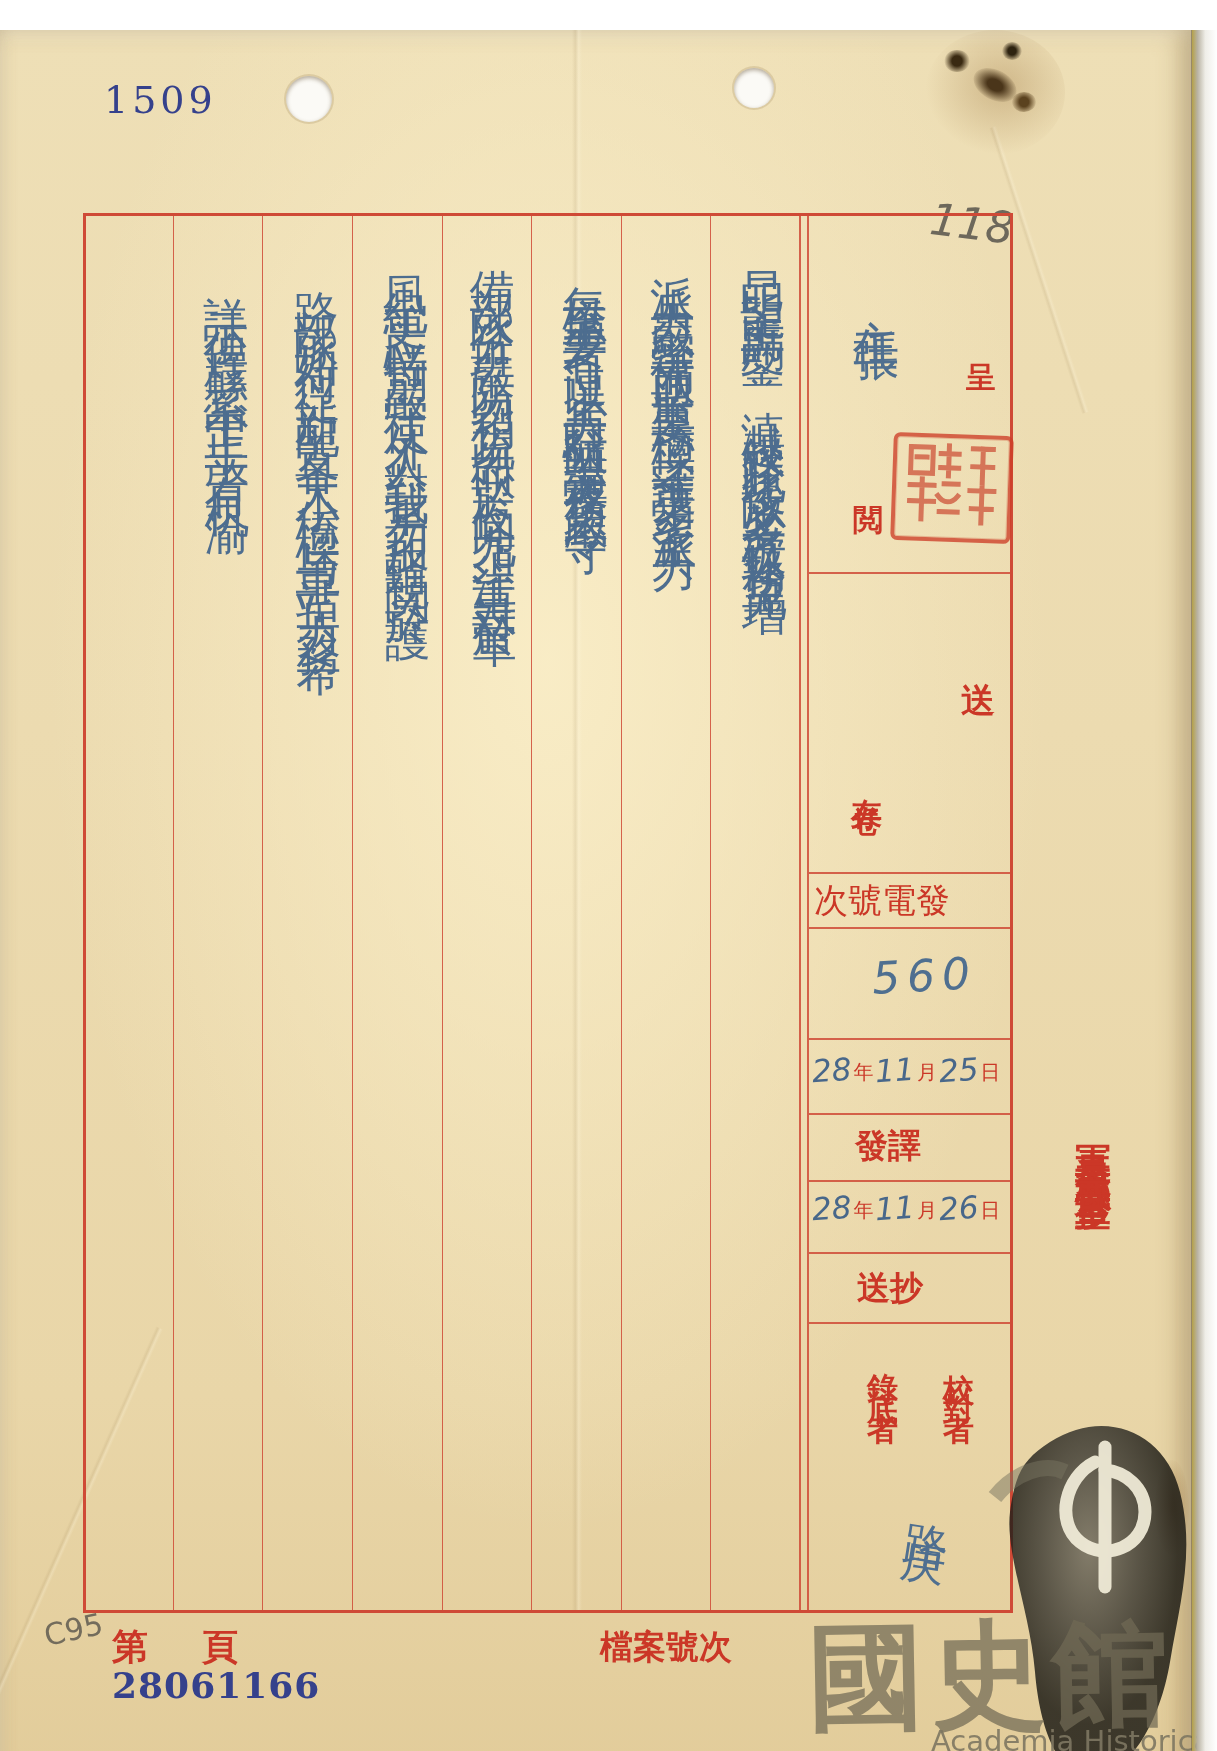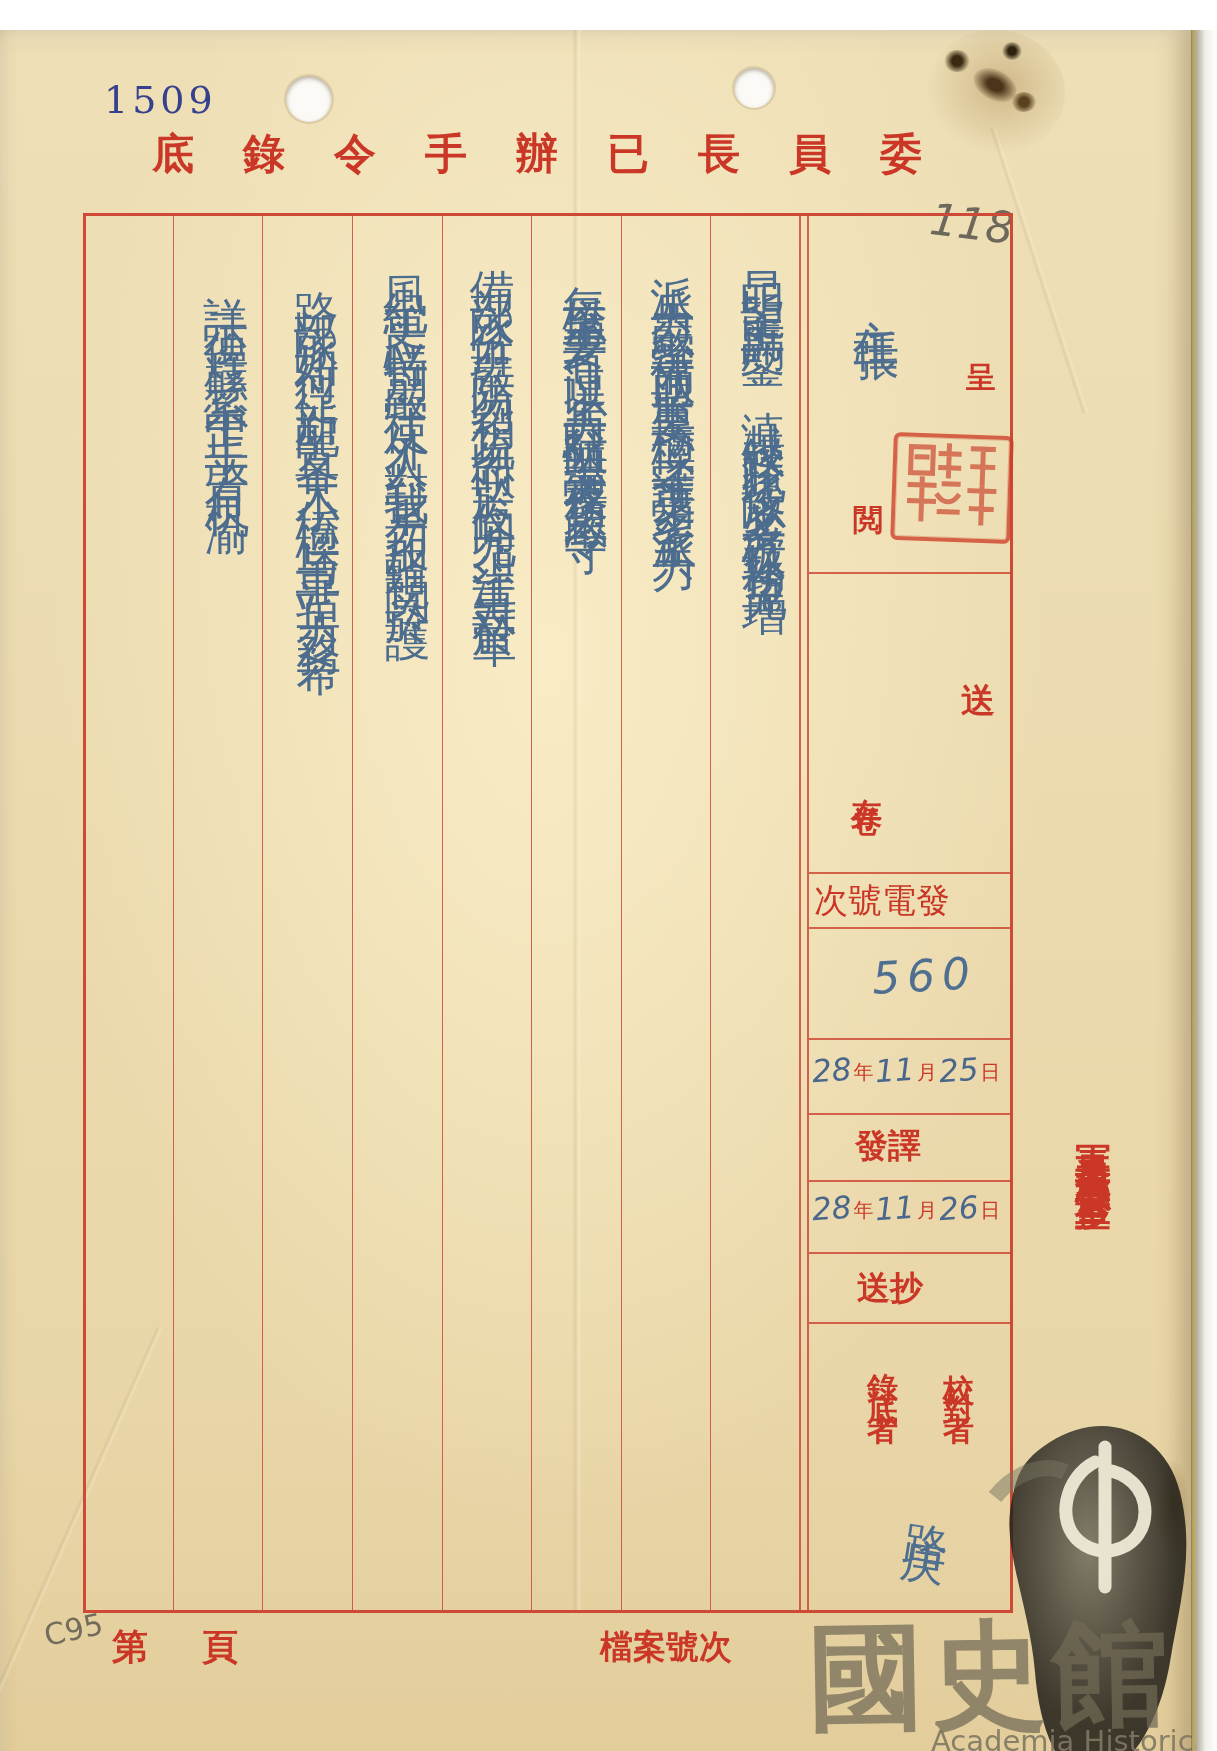--- a/index.html
+++ b/index.html
@@ -59,21 +59,20 @@
   <div class="spot" style="left:944px;top:20px;width:26px;height:22px;background:radial-gradient(circle,#3a2a12 30%,rgba(58,42,18,0) 75%);"></div>
   <div class="spot" style="left:972px;top:40px;width:46px;height:30px;transform:rotate(28deg);background:radial-gradient(ellipse,#4a351a 25%,rgba(74,53,26,0) 75%);"></div>
   <div class="spot" style="left:1002px;top:12px;width:20px;height:18px;background:radial-gradient(circle,#2e2310 30%,rgba(46,35,16,0) 75%);"></div>
   <div class="spot" style="left:1012px;top:62px;width:24px;height:20px;background:radial-gradient(circle,#5b421f 30%,rgba(91,66,31,0) 80%);"></div>
   <div class="spot" style="left:1155px;top:1430px;width:34px;height:95px;background:radial-gradient(ellipse,rgba(140,95,45,.45),rgba(140,95,45,0) 75%);"></div>
 
   <div class="abs" style="left:104px;top:48px;font-size:38px;letter-spacing:4px;color:#35418c;font-family:'DejaVu Serif',serif;">1509</div>
 
   <div class="abs" style="left:930px;top:168px;font-size:44px;color:#57544c;font-style:italic;transform:rotate(7deg);opacity:.85;">118</div>
 
-  <div class="abs red" style="left:152px;top:96px;font-size:42px;font-weight:bold;letter-spacing:49px;white-space:nowrap;">底錄令手辦已長員委</div>
 
   <div class="grid" style="left:83px;top:183px;width:930px;height:3px;"></div>
   <div class="grid" style="left:83px;top:1580px;width:930px;height:3px;"></div>
   <div class="grid" style="left:83px;top:183px;width:3px;height:1400px;"></div>
   <div class="grid" style="left:1010px;top:183px;width:3px;height:1400px;"></div>
 
   <div class="grid thin" style="left:173px;top:186px;width:1px;height:1394px;"></div>
   <div class="grid thin" style="left:262px;top:186px;width:1px;height:1394px;"></div>
   <div class="grid thin" style="left:352px;top:186px;width:1px;height:1394px;"></div>
   <div class="grid thin" style="left:442px;top:186px;width:1px;height:1394px;"></div>
@@ -149,20 +148,21 @@
 
   <div class="abs vtext red" style="left:1068px;top:1086px;font-size:36px;font-weight:bold;letter-spacing:6px;">軍事委員會機要室抄呈</div>
 
   <div class="abs" style="left:44px;top:1582px;font-size:30px;color:#57544c;transform:rotate(-12deg);opacity:.8;">C95</div>
 
   <div class="abs red" style="left:112px;top:1593px;width:126px;font-size:36px;font-weight:bold;display:flex;justify-content:space-between;">
     <span>第</span>
     <span>頁</span>
   </div>
 
+  <div class="abs" style="left:112px;top:1634px;font-size:36px;font-weight:bold;color:#35418c;letter-spacing:1px;font-family:'DejaVu Serif',serif;">28061166</div>
 
   <div class="abs red" style="left:600px;top:1595px;font-size:33px;font-weight:bold;letter-spacing:0;">檔案號次</div>
 
   <svg class="abs" style="left:955px;top:1372px;" width="240" height="379" viewBox="0 0 240 379">
     <defs>
       <radialGradient id="inkg" cx="45%" cy="35%">
         <stop offset="0%" stop-color="#6e6a5e"></stop>
           <stop offset="55%" stop-color="#3c3a33"></stop>
           <stop offset="100%" stop-color="#181712"></stop>
       </radialGradient>

